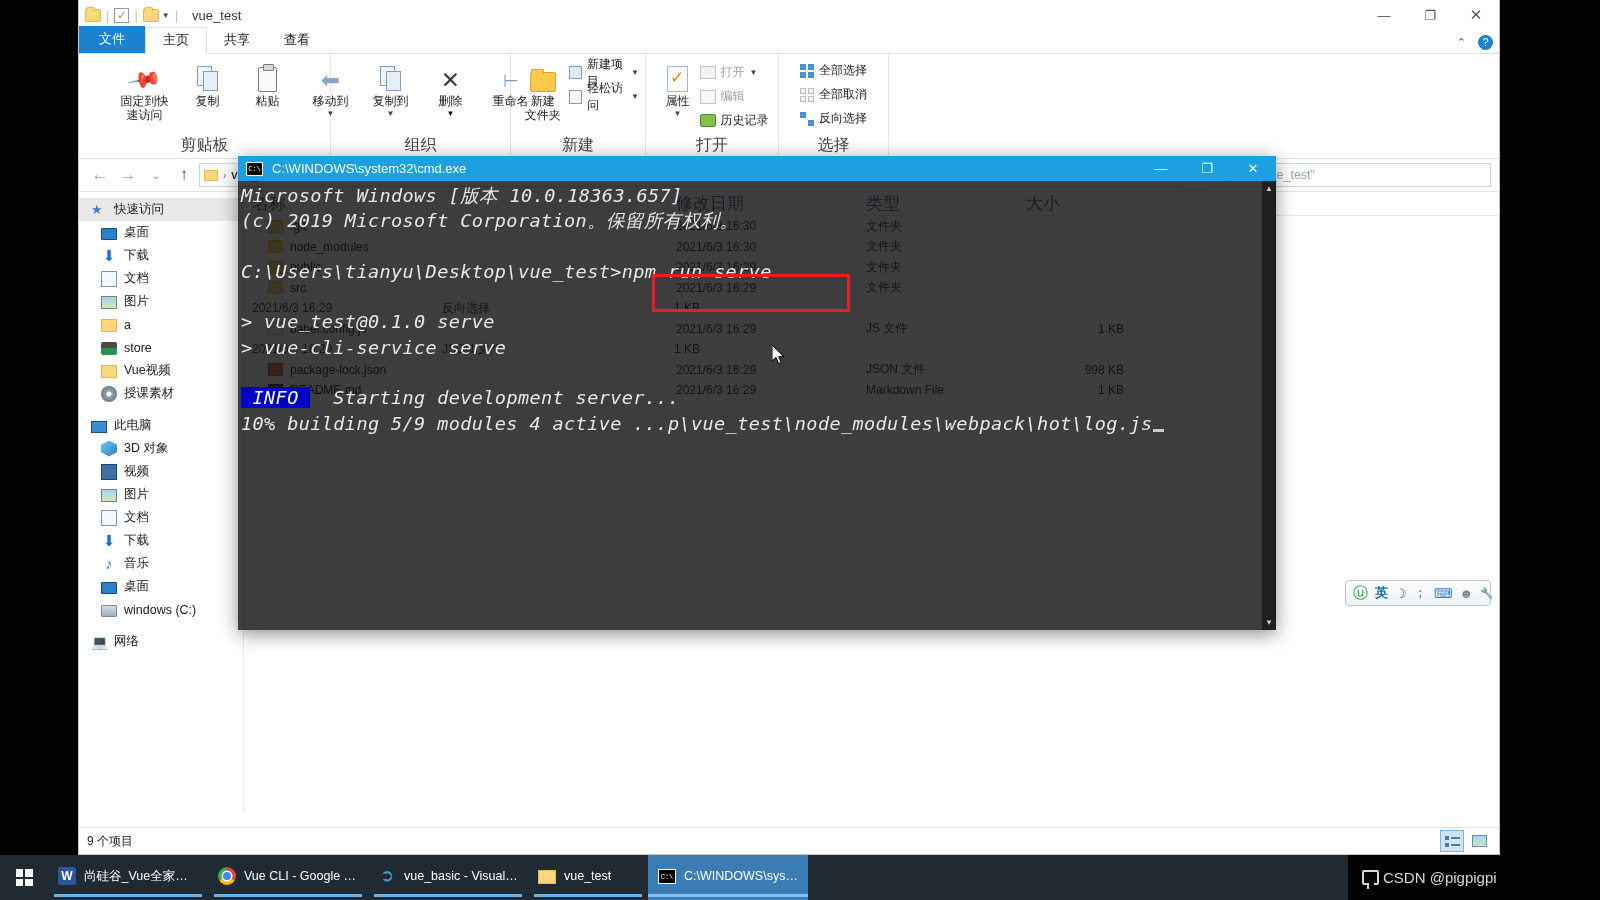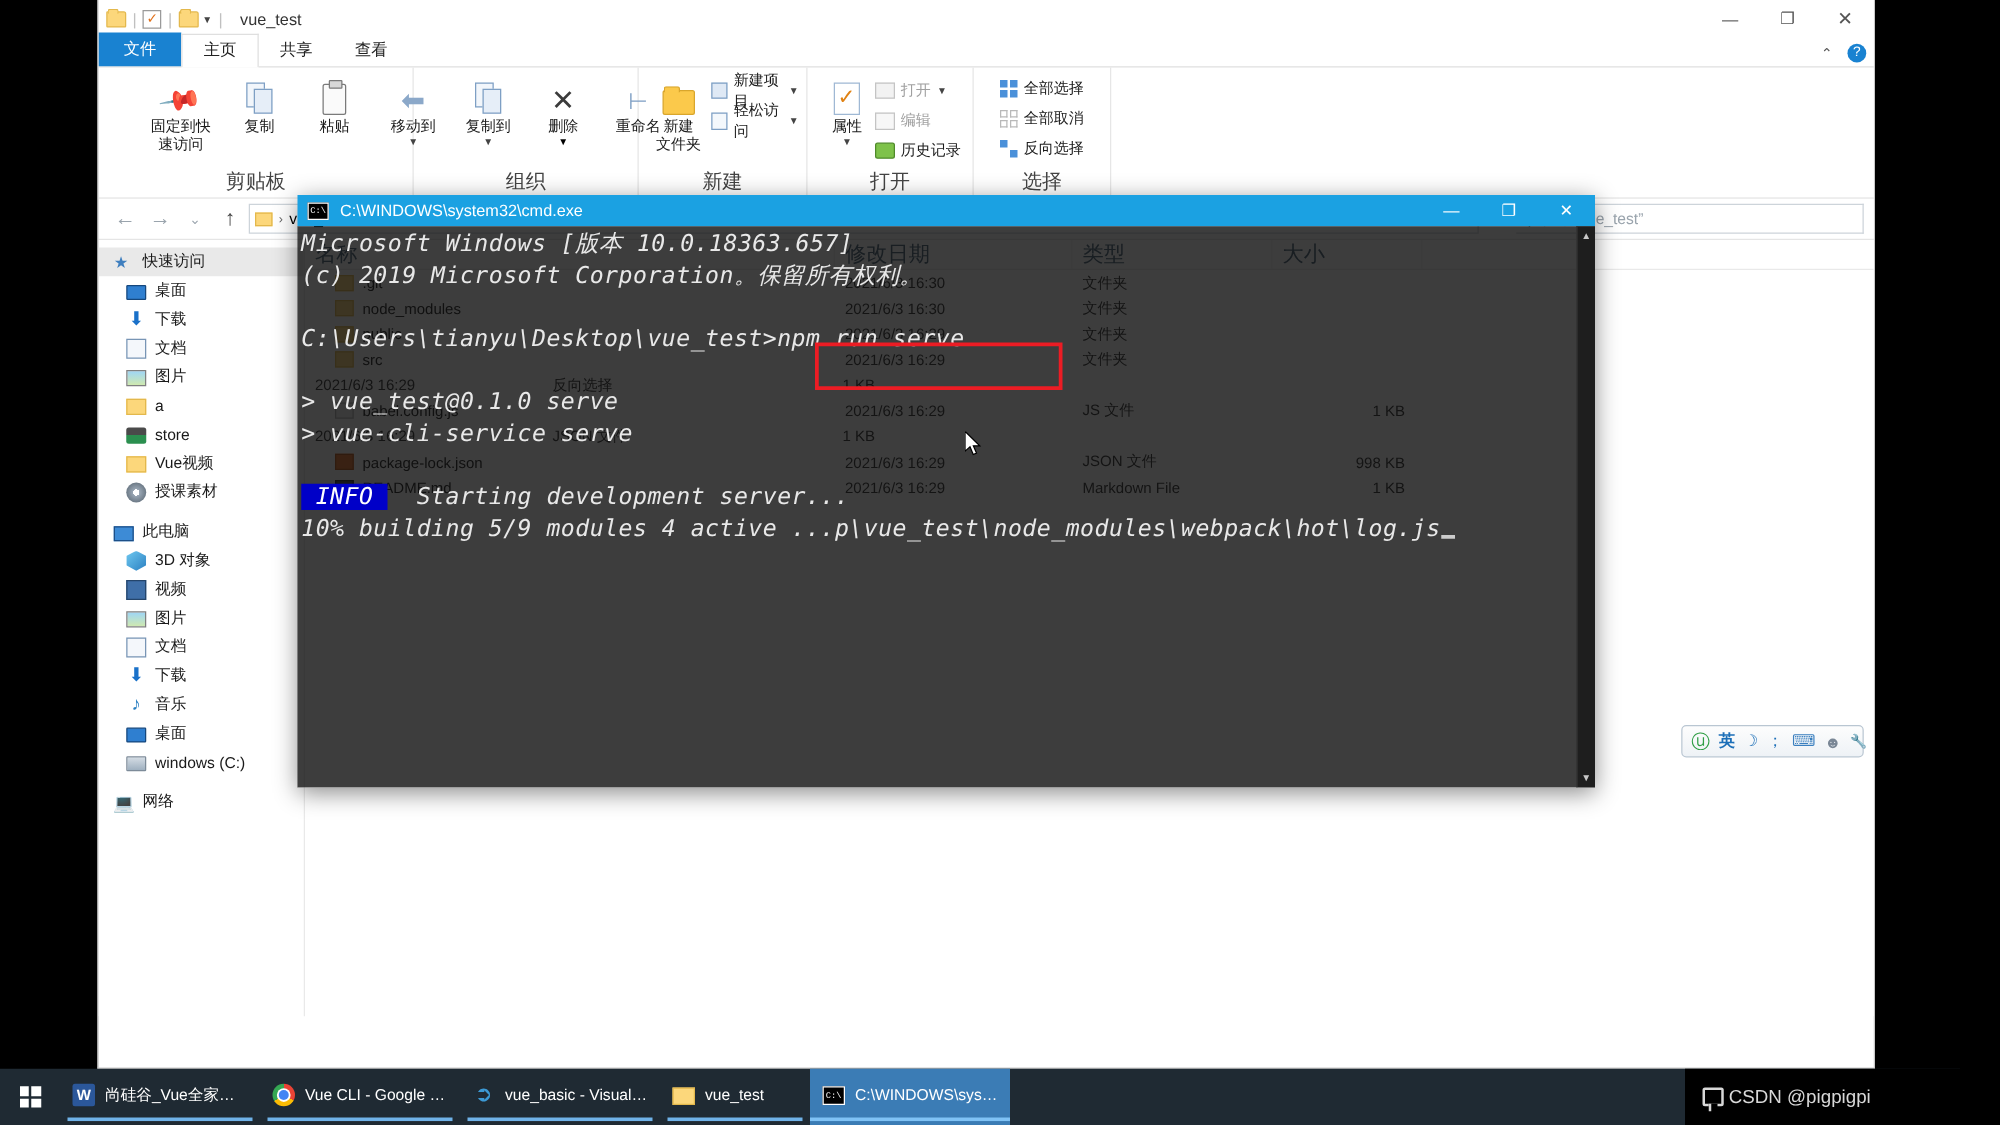--- a/index.html
+++ b/index.html
@@ -642,20 +642,31 @@
             <span>README.md</span>
             </div>
           <div class="c2" style="width:190px">2021/6/3 16:29</div>
           <div class="c3" style="width:160px">Markdown File</div>
           <div class="c4" style="width:120px">1 KB</div>
         </div>
       </div>
     </div>
   </div>
 
+  <div class="statusbar">
+    <span>9 个项目</span>
+    <div class="status-right">
+      <div class="vbtn on">
+        <span class="vb-det"></span>
+      </div>
+      <div class="vbtn">
+        <span class="vb-big"></span>
+      </div>
+    </div>
+  </div>
 </div>
 
 <div class="rightblack"></div>
 
 <div id="cmd">
   <div class="cmd-title">
     <span class="cmd-ico">C:\</span>
     <span>C:\WINDOWS\system32\cmd.exe</span>
     <div class="cmd-ctrl">
       <div>—</div>

